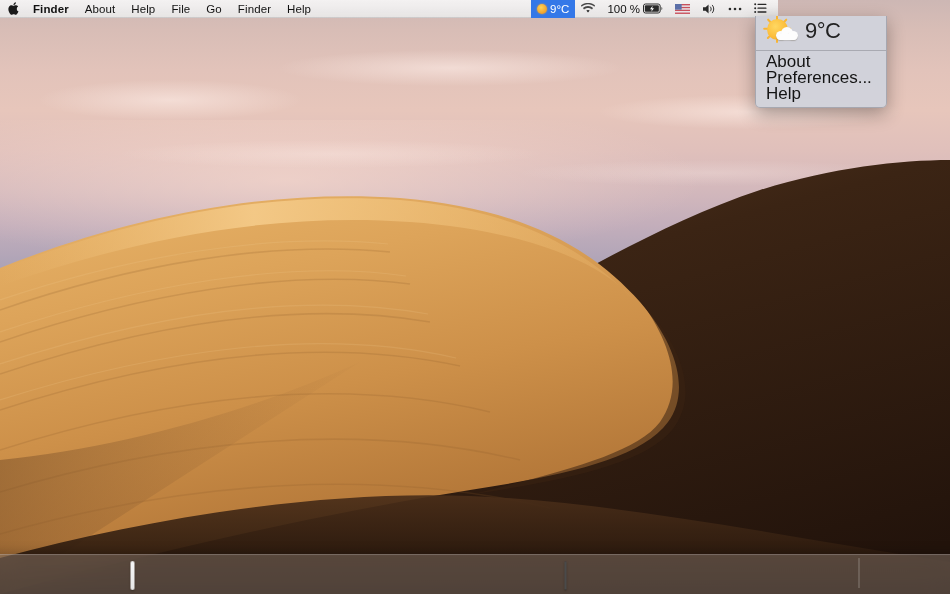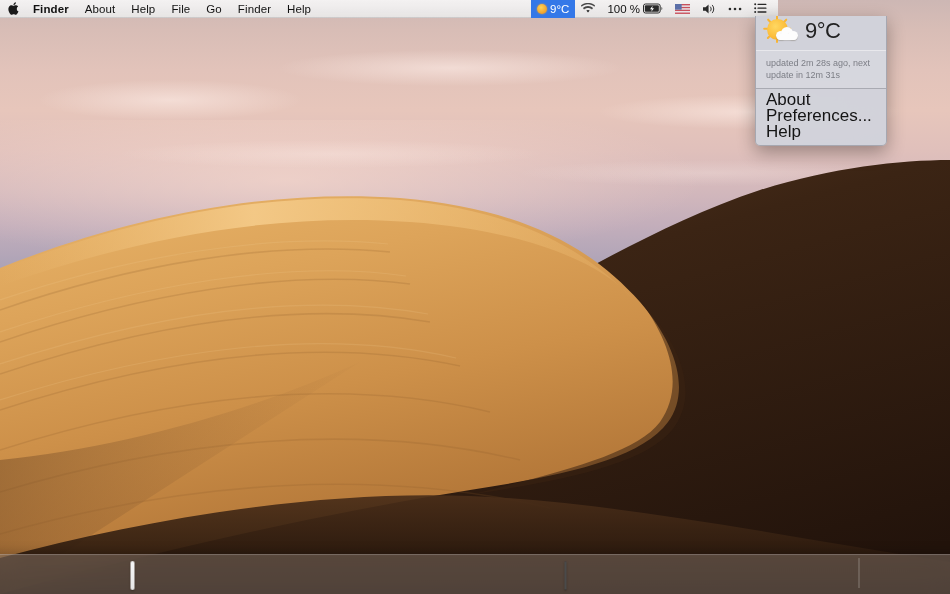--- a/index.html
+++ b/index.html
@@ -448,21 +448,20 @@
           <i></i>
           <i></i>
           <i></i>
           <i></i>
         </div>
     </div>
     <div class="wp-temp">9°C</div>
   </div>
 
 
-  <div class="wp-updated">updated 2m 28s ago, next update in 12m 31s</div>
 
   <div class="wp-sep"></div>
 
   <div class="wp-menu">
     <div class="wp-menu-item">About</div>
     <div class="wp-menu-item">Preferences...</div>
     <div class="wp-menu-item">Help</div>
   </div>
 </div>
 

